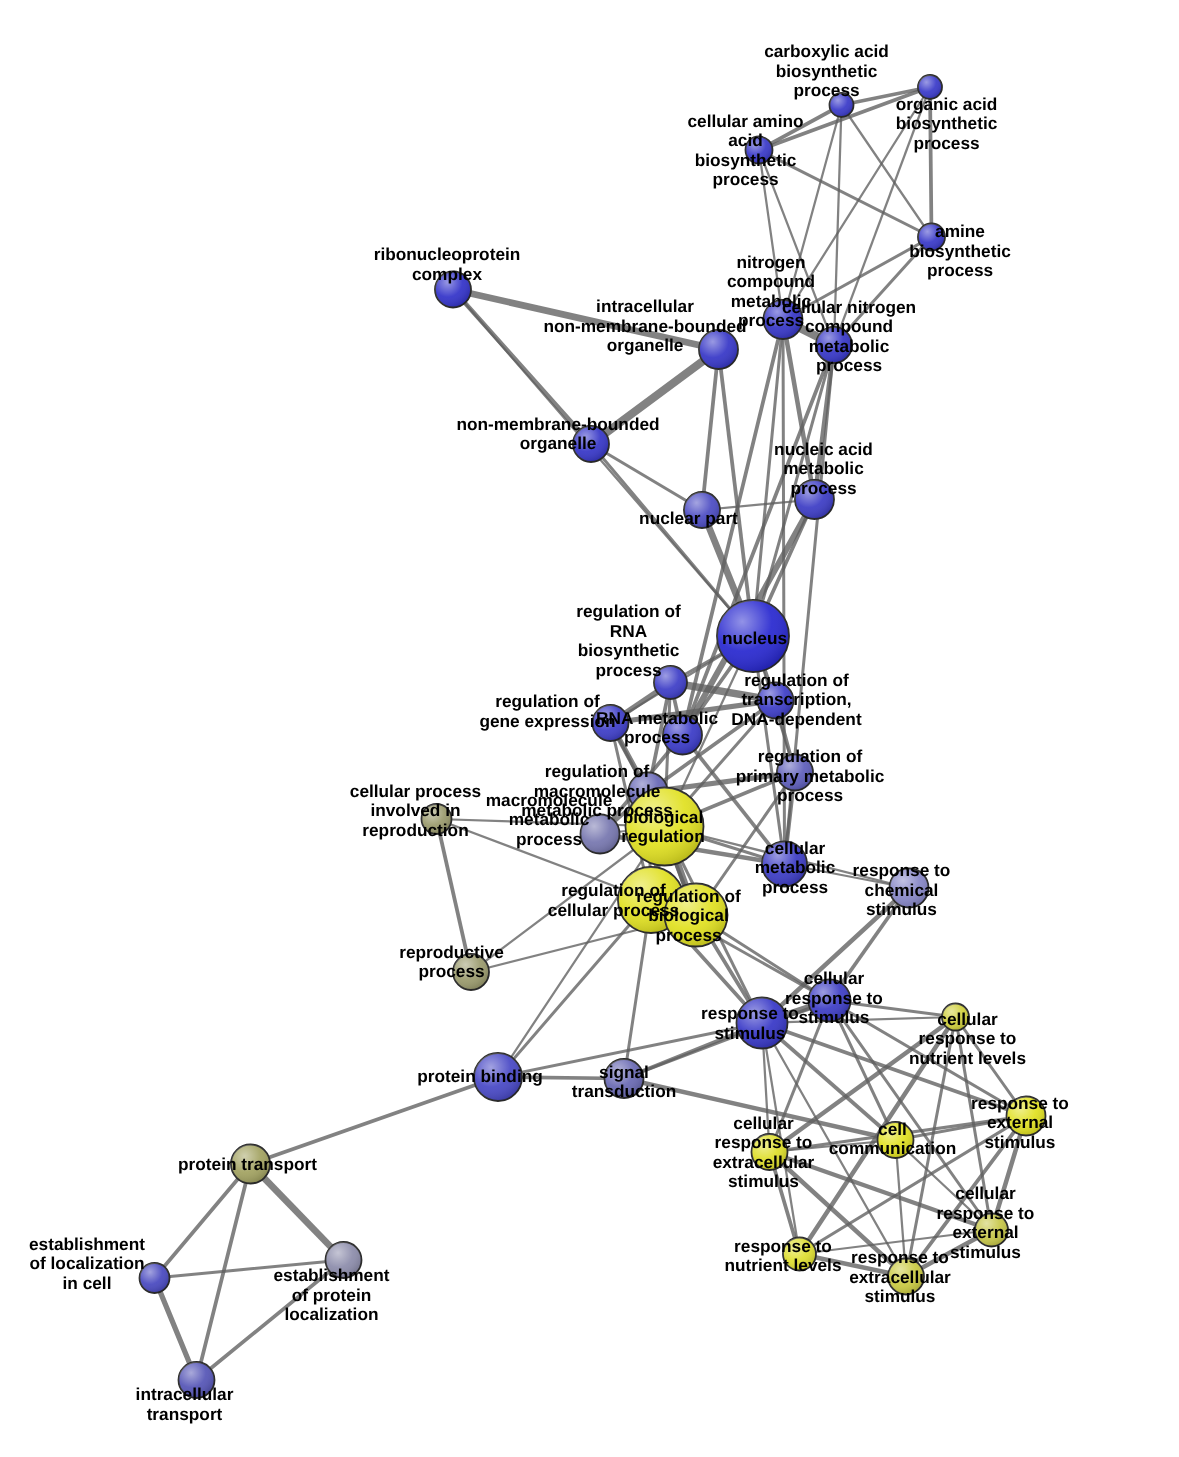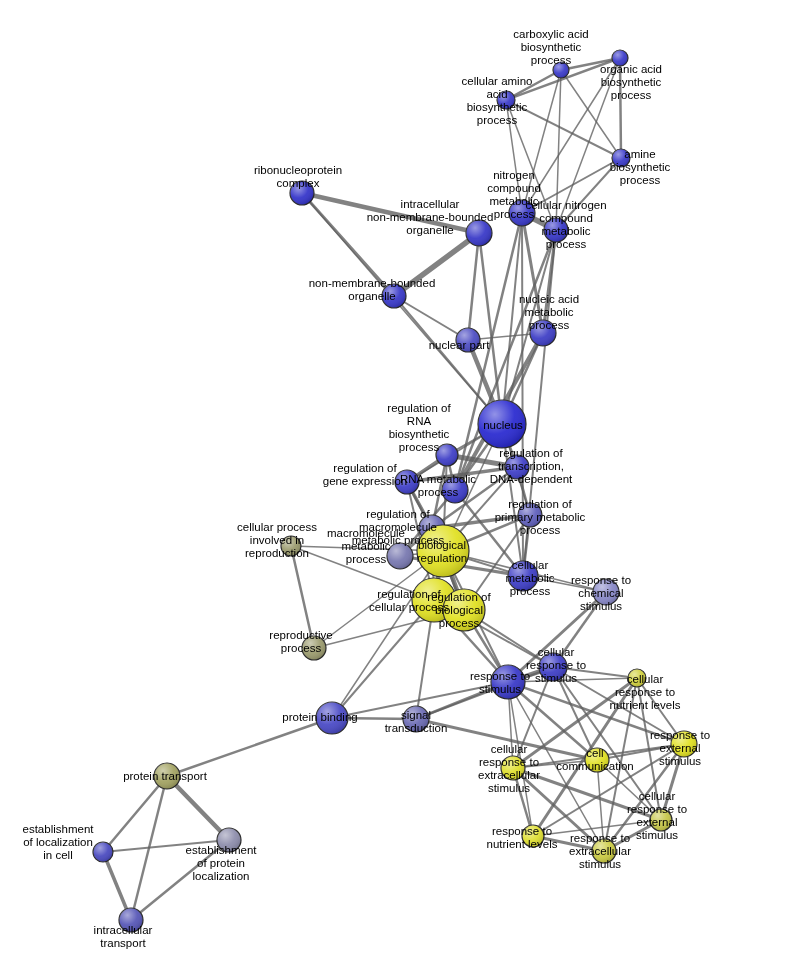--- a/index.html
+++ b/index.html
@@ -7,20 +7,21 @@
     padding: 0;
     background: #ffffff;
     font-family: "Liberation Sans", sans-serif;
   }
   .canvas-wrap {
     position: relative;
     width: 786px;
     height: 971px;
     background: #ffffff;
     overflow: hidden;
+    font-weight: bold;
   }
   svg text {
     font-family: "Liberation Sans", sans-serif;
     fill: #000000;
     pointer-events: none;
   }
   svg circle.node {
     cursor: pointer;
   }
 </style>

